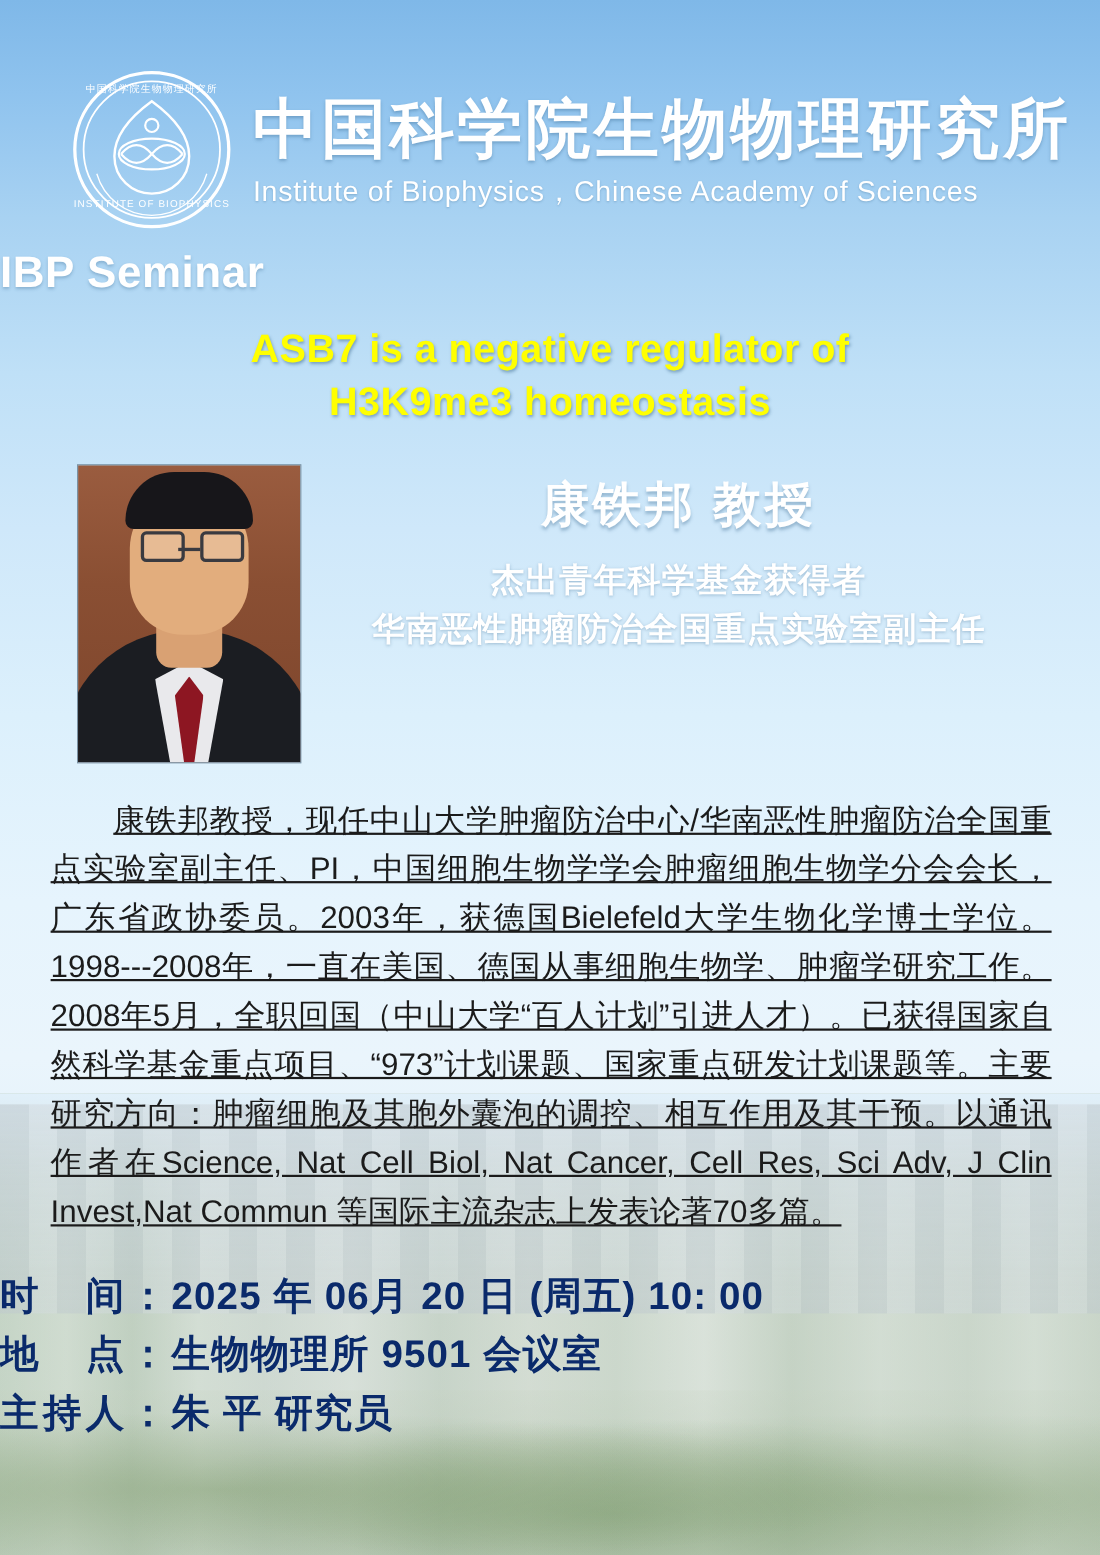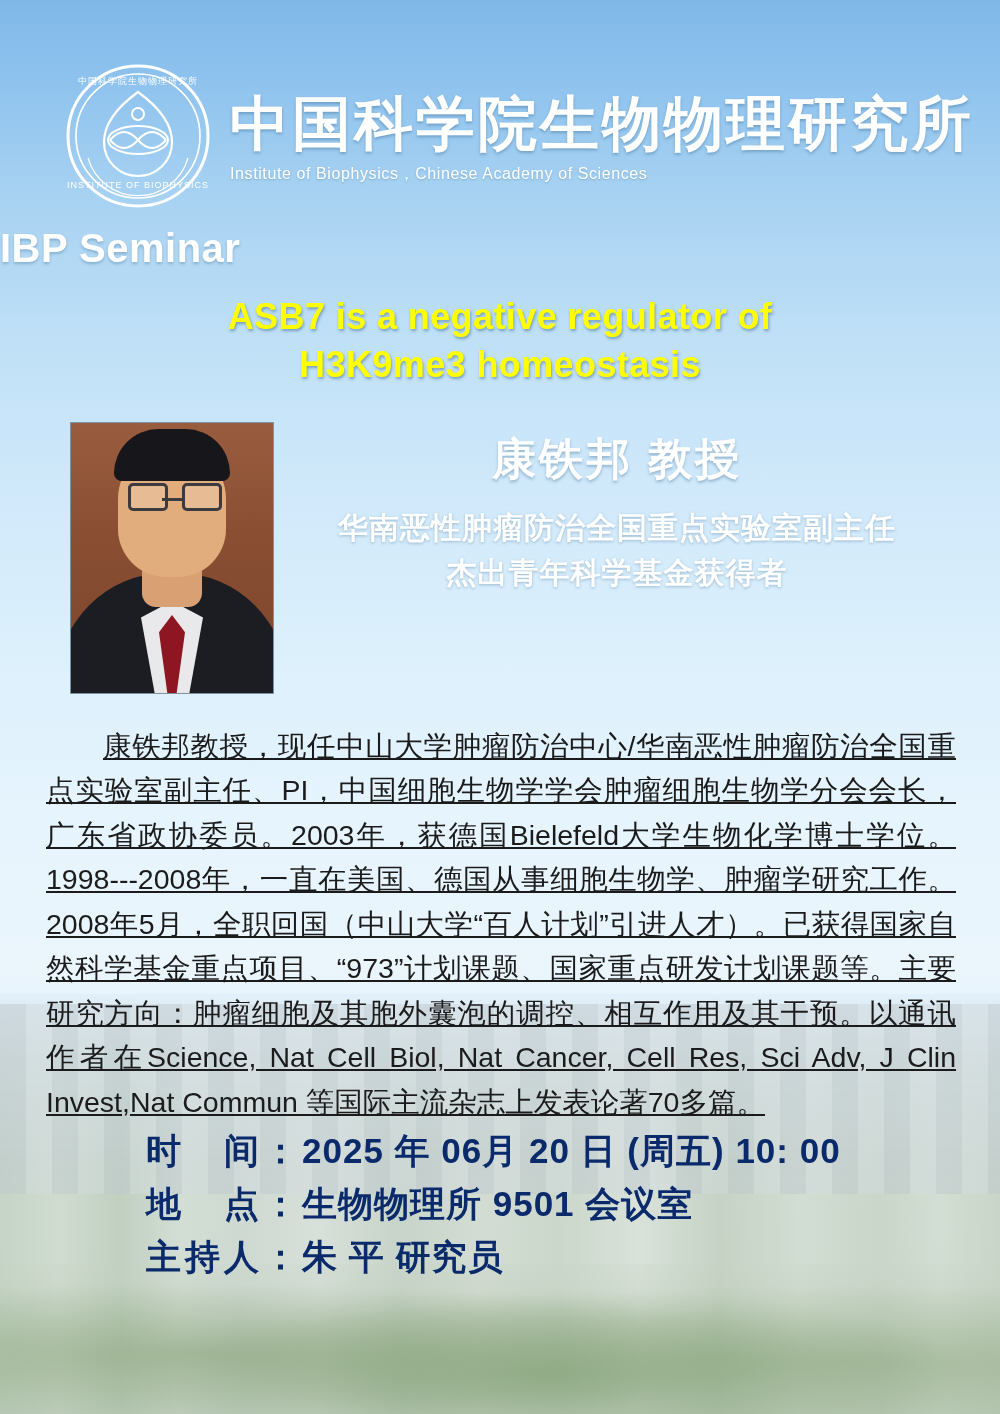--- a/index.html
+++ b/index.html
@@ -99,21 +99,21 @@
     font-size: 59px;
     font-weight: bold;
     color: #ffffff;
     letter-spacing: 3px;
     line-height: 1.12;
     text-shadow: 0 2px 3px rgba(40,90,130,0.35);
     white-space: nowrap;
   }
   .org-en {
     font-family: "Liberation Sans", sans-serif;
-    font-size: 16px;
+    font-size: 26px;
     color: #ffffff;
     letter-spacing: 0.6px;
     margin-top: 6px;
     white-space: nowrap;
     text-shadow: 0 1px 2px rgba(40,90,130,0.30);
   }
   .seminar {
     font-size: 40px;
     font-weight: bold;
     color: #ffffff;
@@ -248,21 +248,21 @@
     line-height: 1.56;
     color: #1b1b1b;
     text-align: justify;
     text-justify: inter-ideograph;
     text-indent: 2em;
     text-decoration: underline;
   }
 
   
   .details {
-    padding-left: 146px;
+    margin-top: 28px;
   }
   .details div {
     font-size: 35px;
     font-weight: bold;
     color: #0a2a6b;
     line-height: 1.52;
     letter-spacing: 1px;
   }
   .dkey { letter-spacing: 4px; }
 </style>
@@ -311,22 +311,22 @@
         <div class="pt-neck"></div>
         <div class="pt-head"></div>
         <div class="pt-hair"></div>
         <div class="pt-glass-l"></div>
         <div class="pt-glass-r"></div>
         <div class="pt-bridge"></div>
       </div>
       <div class="speaker-info">
         <div class="speaker-name">康铁邦 教授</div>
         <div class="speaker-titles">
+          <div>杰出青年科学基金获得者</div>
           <div>华南恶性肿瘤防治全国重点实验室副主任</div>
-          <div>杰出青年科学基金获得者</div>
         </div>
       </div>
     </div>
 
     <div class="bio">康铁邦教授，现任中山大学肿瘤防治中心/华南恶性肿瘤防治全国重点实验室副主任、PI，中国细胞生物学学会肿瘤细胞生物学分会会长，广东省政协委员。2003年，获德国Bielefeld大学生物化学博士学位。1998---2008年，一直在美国、德国从事细胞生物学、肿瘤学研究工作。2008年5月，全职回国（中山大学“百人计划”引进人才）。已获得国家自然科学基金重点项目、“973”计划课题、国家重点研发计划课题等。主要研究方向：肿瘤细胞及其胞外囊泡的调控、相互作用及其干预。以通讯作者在Science, Nat Cell Biol, Nat Cancer, Cell Res, Sci Adv, J Clin Invest,Nat Commun 等国际主流杂志上发表论著70多篇。</div>
 
     <div class="details">
       <div>
         <span class="dkey">时　间：</span><span>2025 年 06月 20 日 (周五) 10: 00</span>
       </div>

